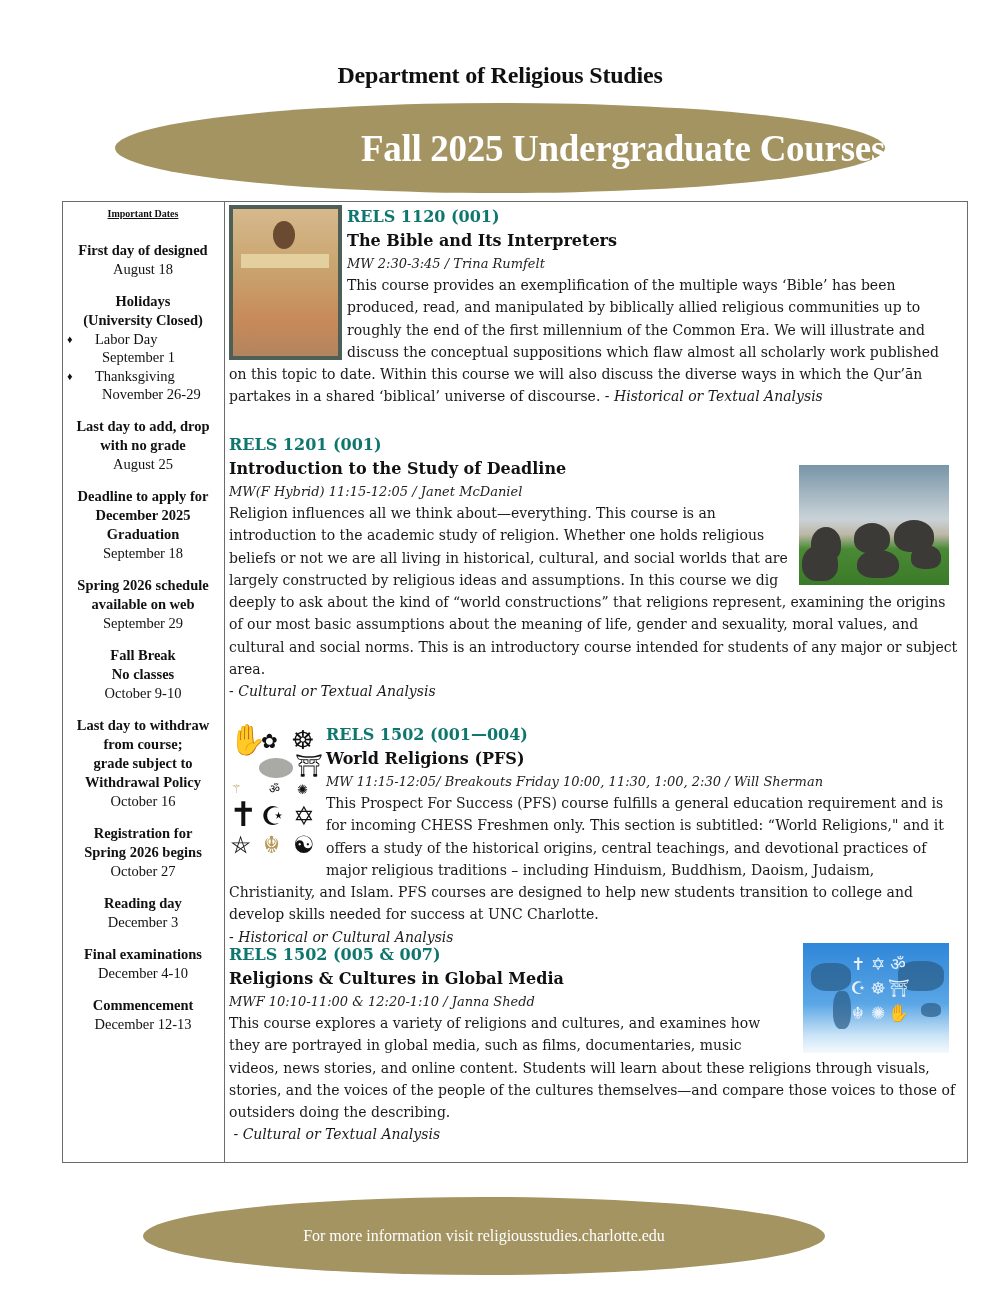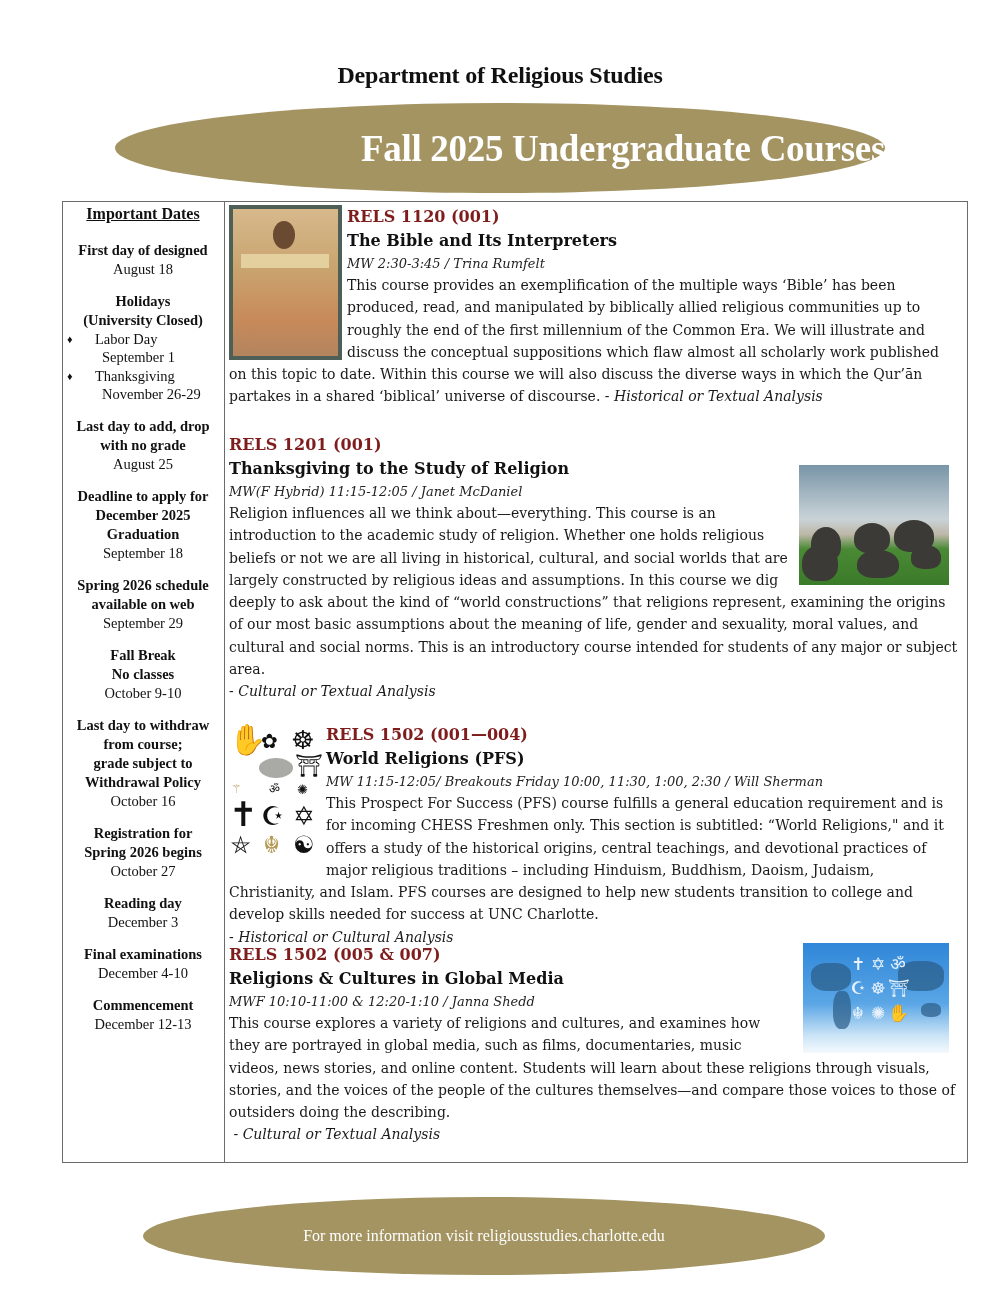--- a/index.html
+++ b/index.html
@@ -7,33 +7,33 @@
 
   .dept-title { position: absolute; top: 62px; left: 0; width: 1000px; text-align: center; font-weight: bold; font-size: 24px; font-family: "Liberation Serif", serif; letter-spacing: -0.2px; }
 
   .banner { position: absolute; left: 115px; top: 103px; width: 770px; height: 90px; border-radius: 50%; background: #a39462; display: flex; align-items: center; justify-content: flex-end; }
   .banner-text { color: #ffffff; font-weight: bold; font-size: 37px; font-family: "Liberation Serif", serif; letter-spacing: -0.3px; }
 
   .frame { position: absolute; left: 62px; top: 201px; width: 906px; height: 962px; border: 1px solid #6b6b6b; box-sizing: border-box; }
   .divider { position: absolute; left: 224px; top: 201px; width: 1px; height: 962px; background: #6b6b6b; }
 
   .dates { position: absolute; left: 63px; top: 204px; width: 160px; text-align: center; font-family: "Liberation Serif", serif; font-size: 14.5px; line-height: 19px; }
-  .dates-heading { font-weight: bold; text-decoration: underline; font-size: 16px; margin-bottom: 18px; }
+  .dates-heading { font-weight: bold; text-decoration: underline; font-size: 10px; margin-bottom: 18px; }
   .date-block { margin-bottom: 13px; }
   .date-label { font-weight: bold; }
   .date-value { font-weight: normal; }
   .holiday-list { text-align: left; padding-left: 4px; }
   .holiday-item { display: flex; }
   .holiday-bullet { width: 28px; font-size: 11px; line-height: 19px; }
   .holiday-text { font-weight: normal; }
   .holiday-sub { padding-left: 35px; margin-top: -1px; }
 
   .courses { position: absolute; left: 229px; top: 205px; width: 730px; font-family: "DejaVu Serif", serif; font-size: 14px; line-height: 22.3px; color: #1a1a1a; }
   .course { position: relative; }
-  .course-code { color: #7f1d1d; font-weight: bold; font-size: 16px; line-height: 24px; }
+  .course-code { color: #0f766e; font-weight: bold; font-size: 16px; line-height: 24px; }
   .course-title { font-weight: bold; font-size: 16px; line-height: 24px; color: #111; }
   .course-meta { font-style: italic; font-size: 13px; line-height: 21px; color: #222; }
   .course-desc { font-size: 14px; }
   .course-tag { font-style: italic; }
 
   .img { float: left; margin-right: 5px; }
   .img-right { float: right; margin-left: 8px; }
 
   .c1 { height: 228px; }
   .c1 .img { width: 113px; height: 155px; background: linear-gradient(180deg,#d7b98c 0%,#c9a46f 40%,#c88a5a 75%,#b3845e 100%); border: 4px solid #4d5f57; box-sizing: border-box; position: relative; }
@@ -162,21 +162,21 @@
   <div class="course c2">
     <div class="course-code">RELS 1201 (001)</div>
     <div class="img-right">
       <div class="stone" style="left:12px;top:62px;width:30px;height:34px;"></div>
       <div class="stone" style="left:55px;top:58px;width:36px;height:30px;"></div>
       <div class="stone" style="left:95px;top:55px;width:40px;height:32px;"></div>
       <div class="stone" style="left:3px;top:80px;width:36px;height:36px;"></div>
       <div class="stone" style="left:58px;top:85px;width:42px;height:28px;"></div>
       <div class="stone" style="left:112px;top:80px;width:30px;height:24px;"></div>
     </div>
-    <div class="course-title">Thanksgiving to the Study of Religion</div>
+    <div class="course-title">Introduction to the Study of Deadline</div>
     <div class="course-meta">MW(F Hybrid) 11:15-12:05 / Janet McDaniel</div>
     <div class="course-desc">Religion influences all we think about—everything. This course is an introduction to the academic study of religion. Whether one holds religious beliefs or not we are all living in historical, cultural, and social worlds that are largely constructed by religious ideas and assumptions. In this course we dig deeply to ask about the kind of “world constructions” that religions represent, examining the origins of our most basic assumptions about the meaning of life, gender and sexuality, moral values, and cultural and social norms. This is an introductory course intended for students of any major or subject area.</div>
     <div class="course-desc"><span>- </span><span class="course-tag">Cultural or Textual Analysis</span></div>
   </div>
 
   <div class="course c3">
     <div class="img">
       <span class="sym" style="left:0;top:2px;font-size:30px;">✋</span>
       <span class="sym" style="left:32px;top:8px;font-size:20px;">✿</span>
       <span class="sym" style="left:62px;top:4px;font-size:26px;">☸</span>

